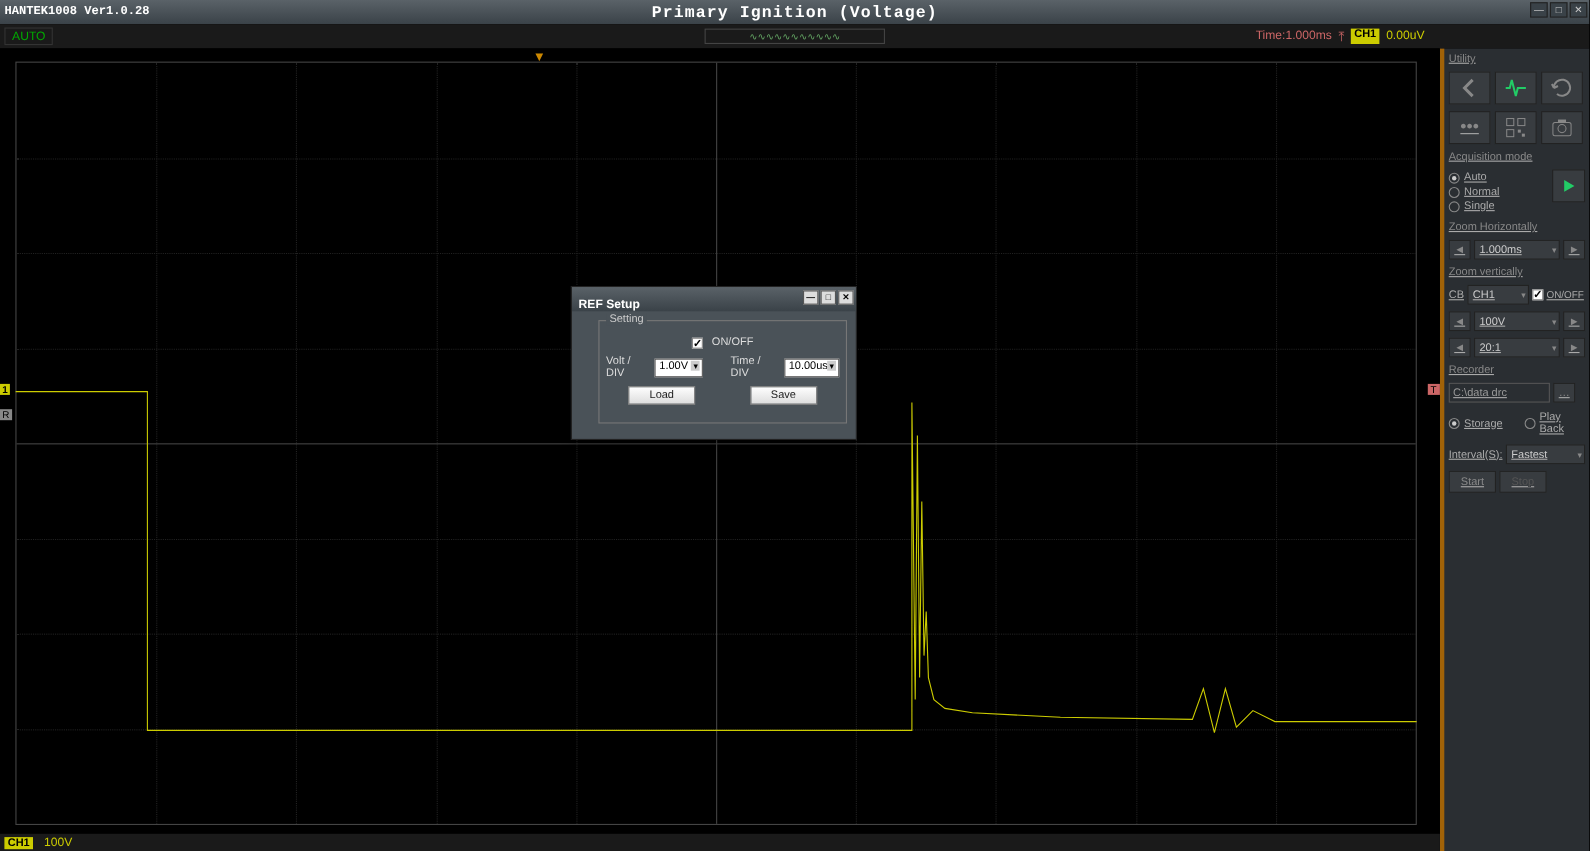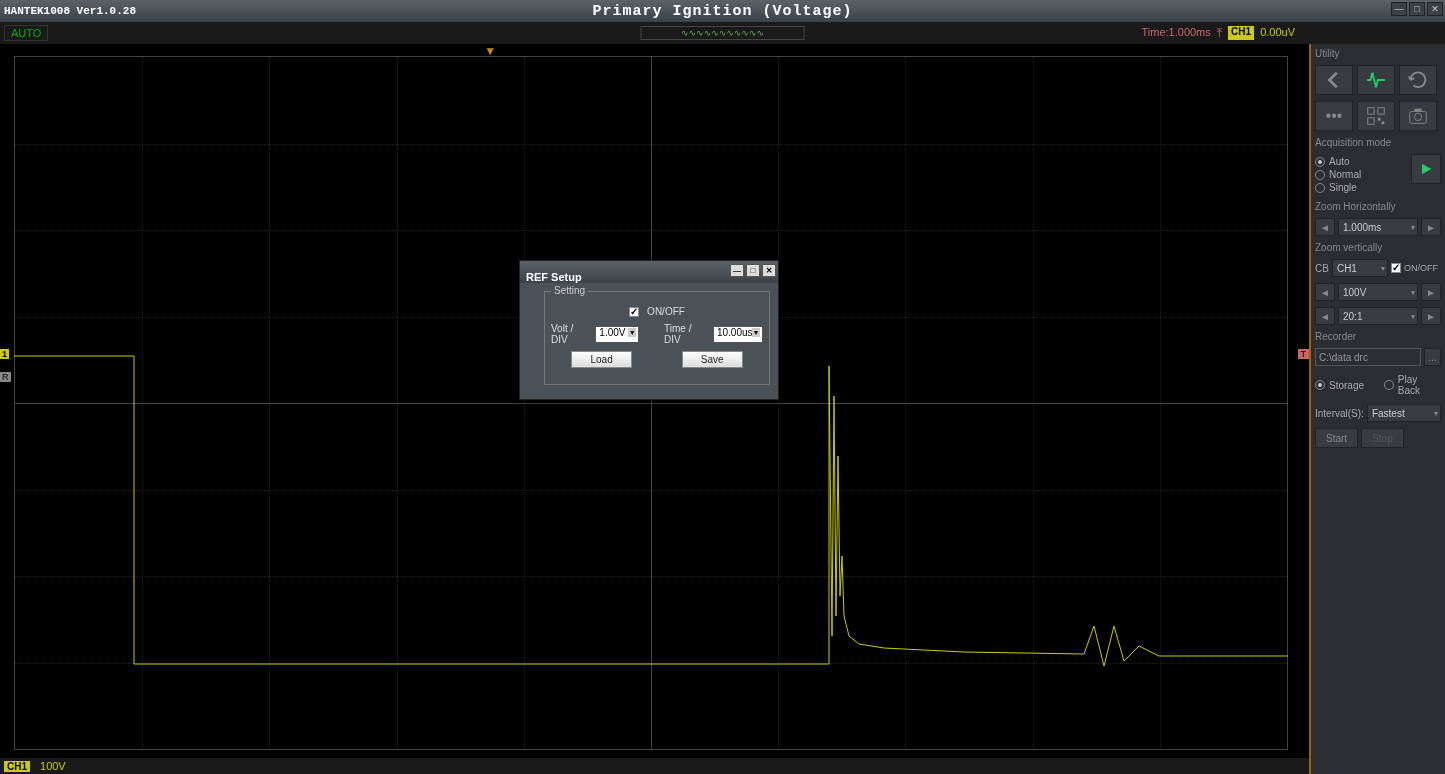--- a/index.html
+++ b/index.html
@@ -25,38 +25,38 @@
 .grid-center-h { position:absolute; left:0; right:0; top:50%; border-top:1px solid #444; }
 .grid-center-v { position:absolute; top:0; bottom:0; left:50%; border-left:1px solid #444; }
 .trigger-marker { position:absolute; top:0; left:37%; color:#c80; font-size:12px; }
 .ch-marker { position:absolute; left:0; background:#cc0; color:#000; font-size:9px; padding:0 2px; font-weight:bold;}
 .r-marker { position:absolute; left:0; background:#888; color:#000; font-size:9px; padding:0 2px;}
 .t-marker { position:absolute; right:0; background:#c66; color:#000; font-size:9px; padding:0 3px;}
 .waveform { position:absolute; top:12px; left:14px; width:1274px; height:694px; pointer-events:none; }
 .footer { position:absolute; bottom:0; left:0; right:0; height:16px; background:#1a1a1a; display:flex; align-items:center; padding:0 4px; gap:10px; font-size:11px;}
 .footer .ch-badge { font-size:10px;}
 .footer-volt { color:#cc0; }
-.sidebar { width:136px; background:#2a2e32; border-left:2px solid #a16207; padding:4px; display:flex; flex-direction:column; gap:6px; }
+.sidebar { width:136px; background:#2a2e32; border-left:4px solid #a16207; padding:4px; display:flex; flex-direction:column; gap:6px;text-decoration:underline; }
 .side-section-label { color:#888; font-size:10px; }
 .icon-row { display:flex; gap:4px; }
 .icon-btn { width:38px; height:30px; background:#383c40; border:1px solid #222; display:flex; align-items:center; justify-content:center; color:#888; font-size:16px; cursor:pointer;}
 .icon-btn svg { width:22px; height:22px; }
 .radio-row { display:flex; align-items:center; gap:4px; font-size:10px; color:#aaa; margin:2px 0;}
 .radio { width:10px; height:10px; border-radius:50%; border:1px solid #888; display:inline-block; position:relative;}
 .radio.on::after { content:''; position:absolute; inset:2px; background:#ccc; border-radius:50%;}
 .play-btn { width:30px; height:30px; background:#383c40; border:1px solid #222; display:flex; align-items:center; justify-content:center; margin-left:auto;}
 .play-btn svg{ width:16px; height:16px;}
 .hz-row { display:flex; gap:3px; align-items:center;}
 .arrow-btn { width:20px; height:18px; background:#383c40; border:1px solid #222; color:#888; font-size:10px; display:flex; align-items:center; justify-content:center; cursor:pointer;}
 .combo { height:18px; background:#383c40; border:1px solid #222; color:#ccc; font-size:10px; padding:0 30px 0 4px; display:flex; align-items:center; position:relative; flex:1;}
 .combo::after { content:'▾'; position:absolute; right:2px; color:#888; font-size:8px;}
 .combo.sm { flex:0 0 38px;}
 .check { width:10px; height:10px; border:1px solid #888; display:inline-block; position:relative; background:#fff;}
 .check.on::after{content:'✓'; position:absolute; top:-2px; left:0; color:#000; font-size:10px; font-weight:bold;}
-.text-input { height:18px; background:#2a2e32; border:1px solid #555; color:#999; font-size:10px; padding:0 3px; width:106px;}
+.text-input { height:18px; background:#2a2e32; border:1px solid #555; color:#999; font-size:10px; padding:0 3px; width:92px;}
 .side-btn { height:20px; background:#383c40; border:1px solid #222; color:#888; font-size:10px; padding:0 10px; cursor:pointer;}
 .side-btn.disabled{ color:#555;}
 
 .dialog { position:absolute; left:519px; top:260px; width:260px; background:#4a5258; border:1px solid #222; box-shadow:0 2px 8px rgba(0,0,0,.5);}
 .dialog-title { height:22px; background:linear-gradient(#5a6268,#3a4248); display:flex; align-items:flex-end; padding:0 6px; color:#fff; font-family:"Courier New",monospace; font-size:11px; font-weight:bold; position:relative;}
 .dialog-btns { position:absolute; right:2px; top:3px; display:flex; gap:2px;}
 .dialog-btn { width:14px; height:13px; background:#ddd; border:1px solid #555; color:#000; font-size:8px; display:flex; align-items:center; justify-content:center; cursor:pointer;}
 .dialog-body { padding:8px;margin-left:16px;}
 .fieldset { border:1px solid #777; padding:8px 6px 10px; margin-bottom:6px; position:relative;}
 .fieldset-label { position:absolute; top:-7px; left:6px; background:#4a5258; padding:0 3px; color:#ccc; font-size:10px;}

